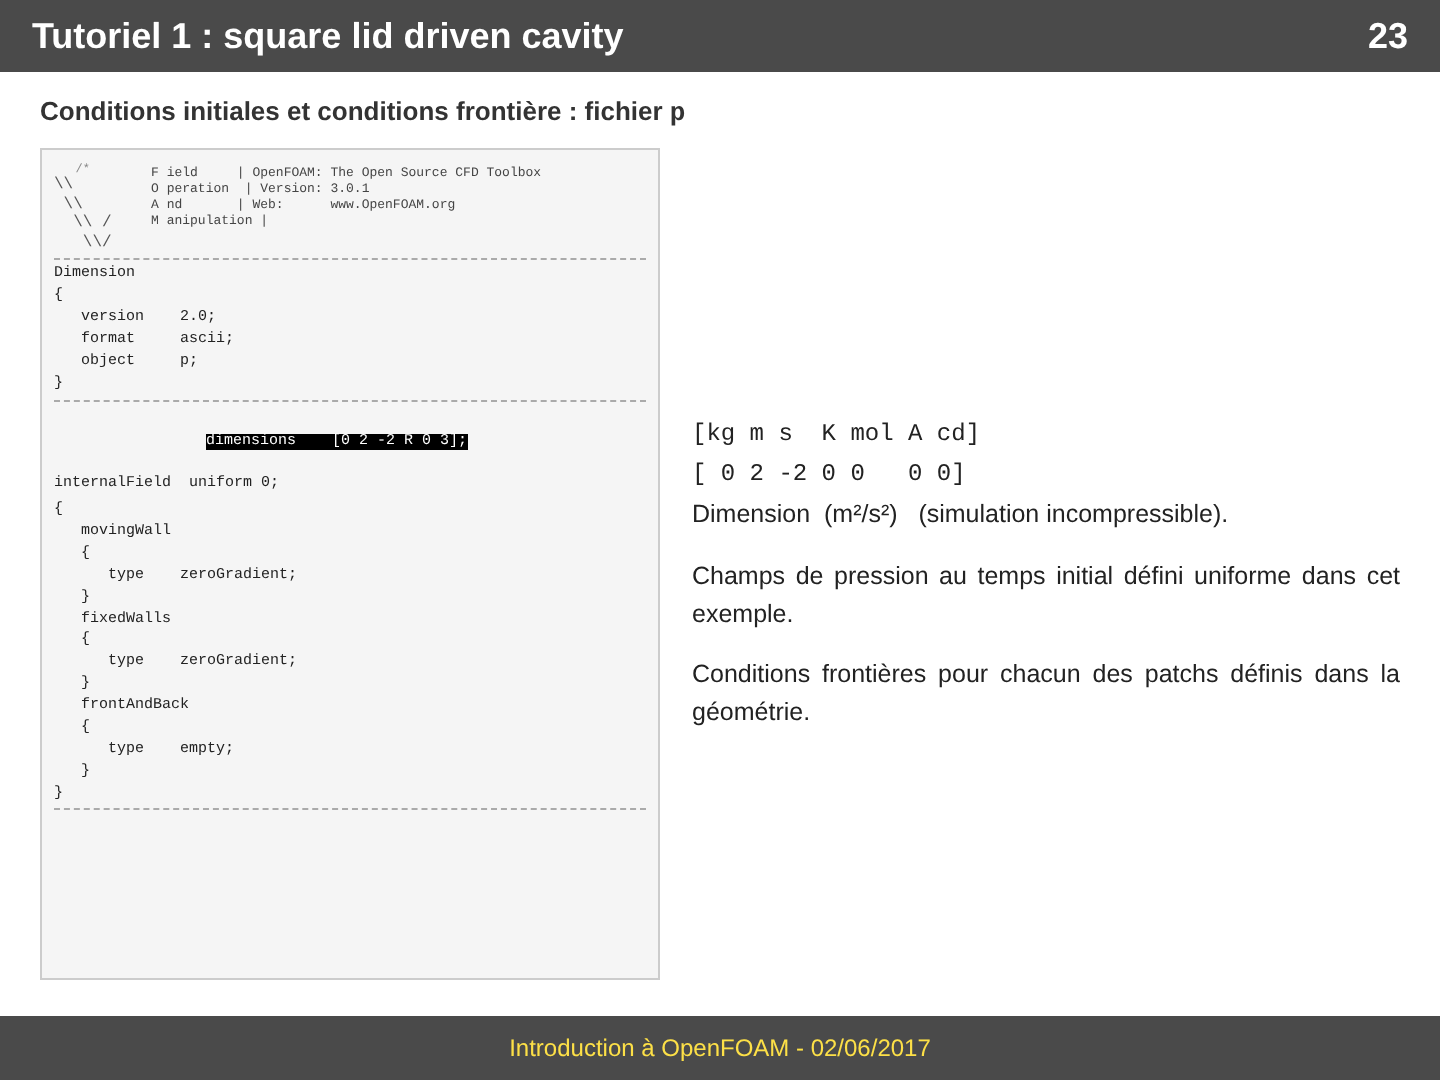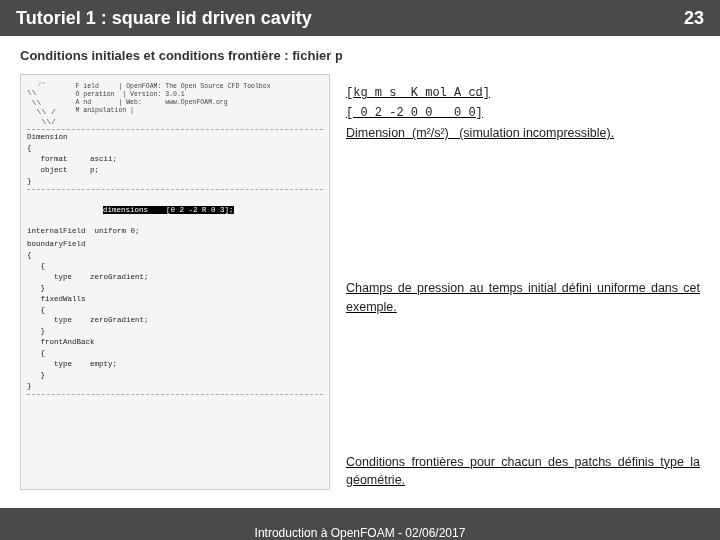--- a/index.html
+++ b/index.html
@@ -84,23 +84,22 @@
       display: inline;
       margin-left: 40px;
     }
 
     
     #text-panel {
       flex: 1;
       display: flex;
       flex-direction: column;
       gap: 12px;
-      justify-content: space-between;
+      justify-content: center;
       padding-top: 10px;
-      text-decoration: underline;
     }
 
     .text-block {
       font-size: 12.5px;
       color: #222;
       line-height: 1.5;
     }
     .text-block .mono-line {
       font-family: 'Courier New', monospace;
       font-size: 12px;
@@ -112,23 +111,23 @@
     }
 
     
     #footer {
       position: absolute;
       bottom: 0;
       left: 0;
       right: 0;
       height: 32px;
       background: #4a4a4a;
-      color: #ffffff;
-      display: flex;
-      align-items: flex-end;
+      color: #fde047;
+      display: flex;
+      align-items: center;
       justify-content: center;
       font-size: 12px;
     }
     .code-logo-area {
       display: flex;
       gap: 8px;
       margin-bottom: 3px;
     }
     .logo-block {
       display: flex;
@@ -171,35 +170,36 @@
           <span>&nbsp;&nbsp;&nbsp;O peration&nbsp;&nbsp;| Version:  3.0.1</span>
           <span>&nbsp;&nbsp;&nbsp;A nd&nbsp;&nbsp;&nbsp;&nbsp;&nbsp;&nbsp;&nbsp;| Web:&nbsp;&nbsp;&nbsp;&nbsp;&nbsp; www.OpenFOAM.org</span>
           <span>&nbsp;&nbsp;&nbsp;M anipulation |</span>
         </div>
       </div>
 
       <div class="dash-sep"></div>
 
       <div class="code-line">Dimension</div>
       <div class="code-line">{</div>
+      <div class="code-line">&nbsp;&nbsp;&nbsp;version&nbsp;&nbsp;&nbsp;&nbsp;2.0;</div>
       <div class="code-line">&nbsp;&nbsp;&nbsp;format&nbsp;&nbsp;&nbsp;&nbsp;&nbsp;ascii;</div>
       <div class="code-line">&nbsp;&nbsp;&nbsp;object&nbsp;&nbsp;&nbsp;&nbsp;&nbsp;p;</div>
       <div class="code-line">}</div>
 
       <div class="dash-sep"></div>
       <div style="height:2px"></div>
 
       <div class="code-line">
         <span class="highlight-blue">dimensions&nbsp;&nbsp;&nbsp;&nbsp;[0 2 -2 R 0 3];</span>
       </div>
 
       <div class="code-line">internalField&nbsp;&nbsp;uniform 0;</div>
       <div style="height:2px"></div>
-      <div class="code-line">boundaryField</div>
       <div class="code-line">{</div>
+      <div class="code-line">&nbsp;&nbsp;&nbsp;movingWall</div>
       <div class="code-line">&nbsp;&nbsp;&nbsp;{</div>
       <div class="code-line">&nbsp;&nbsp;&nbsp;&nbsp;&nbsp;&nbsp;type&nbsp;&nbsp;&nbsp;&nbsp;zeroGradient;</div>
       <div class="code-line">&nbsp;&nbsp;&nbsp;}</div>
       <div class="code-line">&nbsp;&nbsp;&nbsp;fixedWalls</div>
       <div class="code-line">&nbsp;&nbsp;&nbsp;{</div>
       <div class="code-line">&nbsp;&nbsp;&nbsp;&nbsp;&nbsp;&nbsp;type&nbsp;&nbsp;&nbsp;&nbsp;zeroGradient;</div>
       <div class="code-line">&nbsp;&nbsp;&nbsp;}</div>
       <div class="code-line">&nbsp;&nbsp;&nbsp;frontAndBack</div>
       <div class="code-line">&nbsp;&nbsp;&nbsp;{</div>
       <div class="code-line">&nbsp;&nbsp;&nbsp;&nbsp;&nbsp;&nbsp;type&nbsp;&nbsp;&nbsp;&nbsp;empty;</div>
@@ -214,21 +214,21 @@
         <span class="mono-line">[kg m s&nbsp; K mol A cd]</span>
         <span class="mono-line">[ 0 2 -2 0 0&nbsp;&nbsp; 0 0]</span>
         <p>Dimension&nbsp;&nbsp;(m²/s²)&nbsp;&nbsp;&nbsp;(simulation incompressible).</p>
       </div>
 
       <div class="text-block">
         <p>Champs de pression au temps initial défini uniforme dans cet exemple.</p>
       </div>
 
       <div class="text-block">
-        <p>Conditions frontières pour chacun des patchs définis type la géométrie.</p>
+        <p>Conditions frontières pour chacun des patchs définis dans la géométrie.</p>
       </div>
 
     </div>
 
   </div>
 </div>
 
 <div id="footer">
   <span>Introduction à OpenFOAM - 02/06/2017</span>
 </div>

